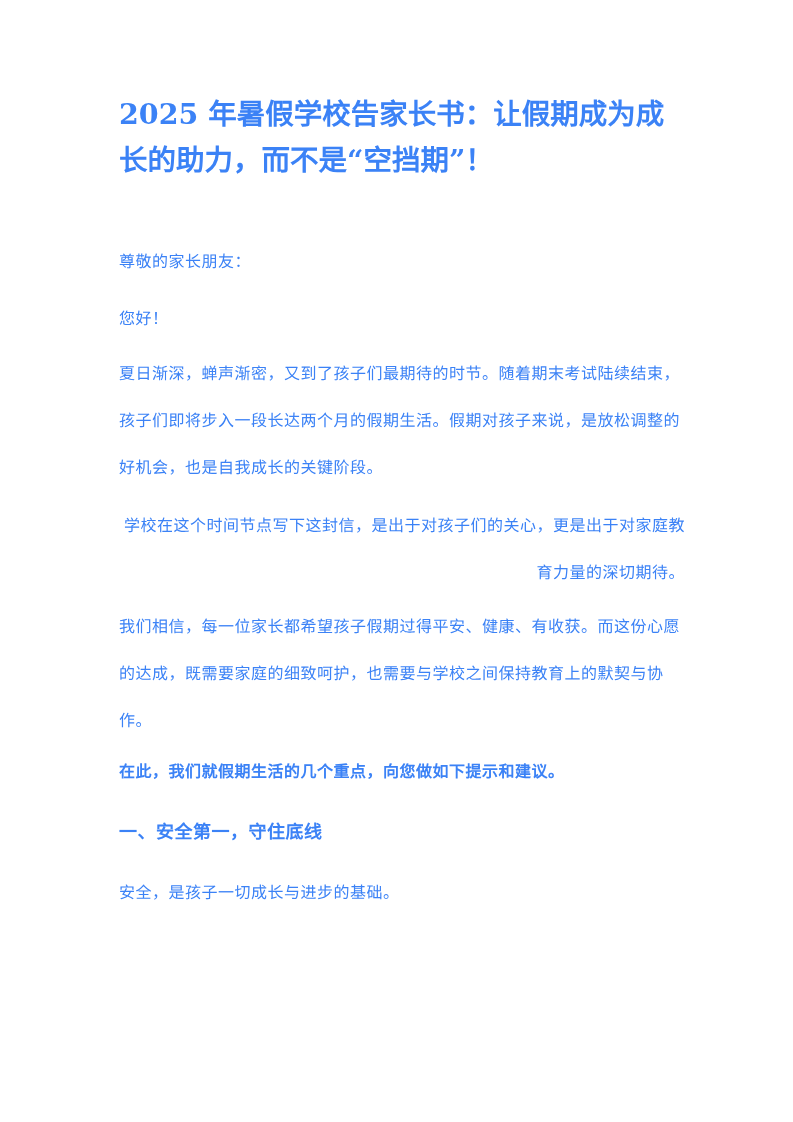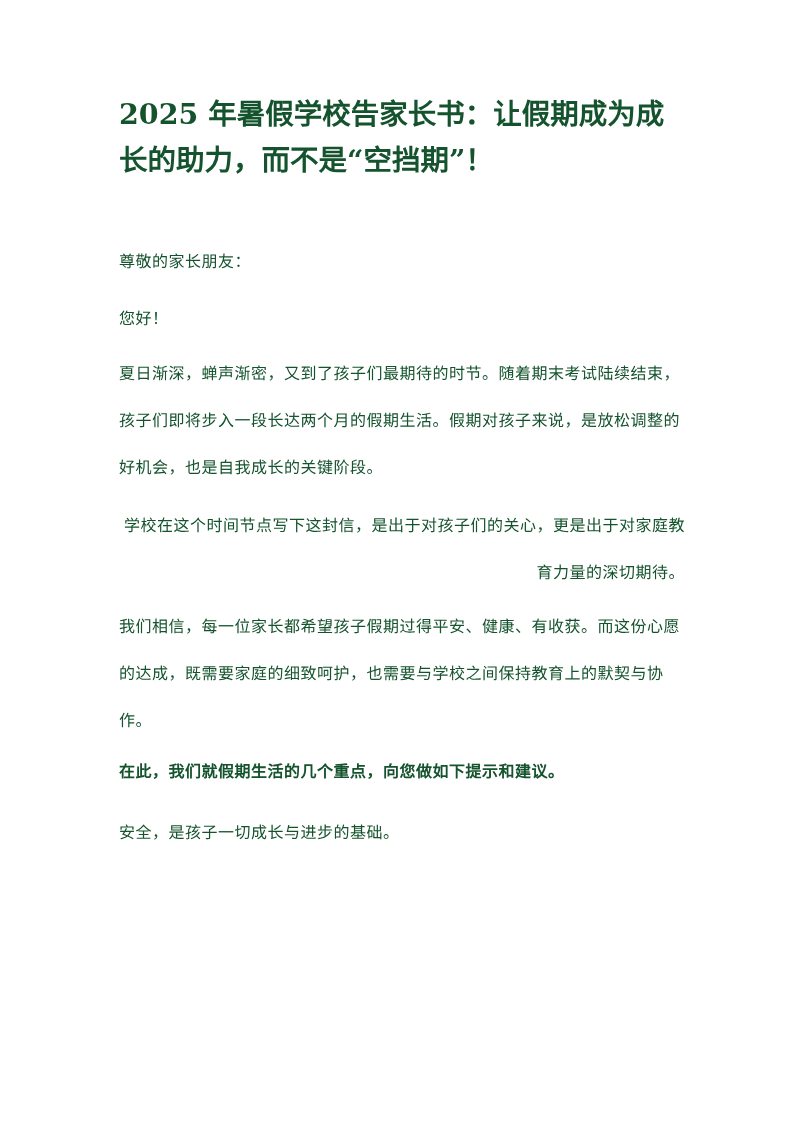--- a/index.html
+++ b/index.html
@@ -7,21 +7,21 @@
     margin: 0;
     padding: 0;
     background: #ffffff;
   }
   .page {
     position: relative;
     width: 793px;
     height: 1060px;
     background: #ffffff;
     overflow: hidden;
-    color: #14532d;
+    color: #3b82f6;
     font-family: "DejaVu Serif", "Liberation Serif", serif;
   }
   .content {
     box-sizing: content-box;
     width: 566px;
     padding: 91px 108px 0 119px;
   }
   .doc-title {
     margin: 0 0 55px 0;
     font-size: 28.5px;
@@ -68,17 +68,18 @@
     <p class="doc-par greeting">您好！</p>
 
     <p class="doc-par par-1">夏日渐深，蝉声渐密，又到了孩子们最期待的时节。随着期末考试陆续结束，孩子们即将步入一段长达两个月的假期生活。假期对孩子来说，是放松调整的好机会，也是自我成长的关键阶段。</p>
 
     <p class="doc-par par-2">学校在这个时间节点写下这封信，是出于对孩子们的关心，更是出于对家庭教育力量的深切期待。</p>
 
     <p class="doc-par par-3">我们相信，每一位家长都希望孩子假期过得平安、健康、有收获。而这份心愿的达成，既需要家庭的细致呵护，也需要与学校之间保持教育上的默契与协作。</p>
 
     <p class="doc-par par-4">在此，我们就假期生活的几个重点，向您做如下提示和建议。</p>
 
+    <h2 class="section-head">一、安全第一，守住底线</h2>
 
     <p class="doc-par section-intro">安全，是孩子一切成长与进步的基础。</p>
 
   </div>
 </div>
 
 </body></html>

